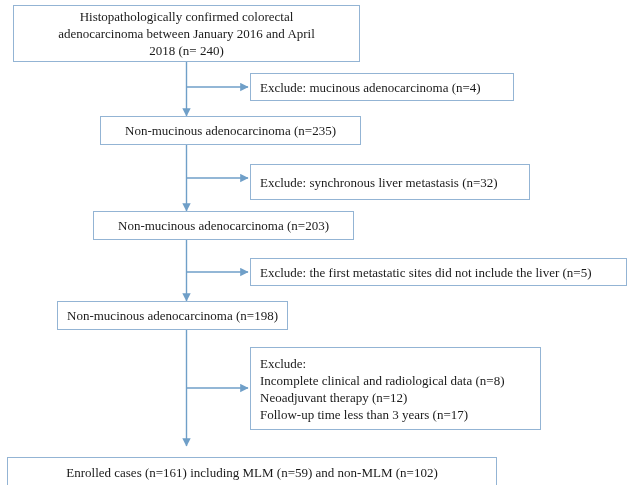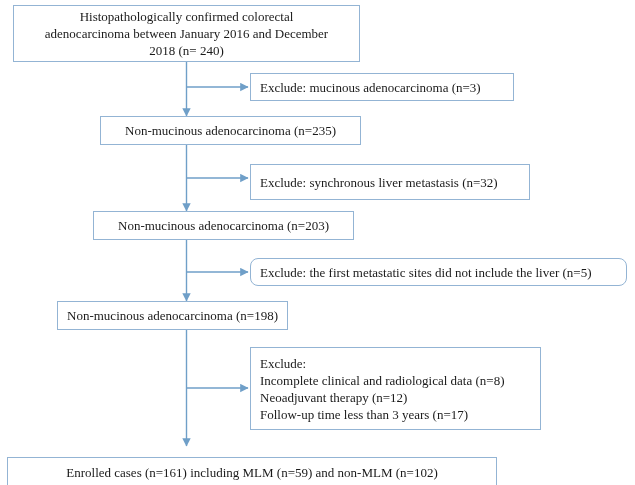--- a/index.html
+++ b/index.html
@@ -71,28 +71,28 @@
     <line x1="186.5" y1="240" x2="186.5" y2="301" stroke="#6f9fc8" stroke-width="1.4" marker-end="url(#arrowhead)"></line>
     <line x1="186.5" y1="272" x2="248" y2="272" stroke="#6f9fc8" stroke-width="1.4" marker-end="url(#arrowhead)"></line>
 
     <line x1="186.5" y1="330" x2="186.5" y2="446" stroke="#6f9fc8" stroke-width="1.4" marker-end="url(#arrowhead)"></line>
     <line x1="186.5" y1="388" x2="248" y2="388" stroke="#6f9fc8" stroke-width="1.4" marker-end="url(#arrowhead)"></line>
   </svg>
 
   <div class="node" style="left:13px; top:5px; width:347px; height:57px;">
     <span class="lines">
       <span class="line">Histopathologically confirmed colorectal</span>
-      <span class="line">adenocarcinoma between January 2016 and December</span>
+      <span class="line">adenocarcinoma between January 2016 and April</span>
       <span class="line">2018 (n= 240)</span>
     </span>
   </div>
 
   <div class="node left-align" style="left:250px; top:73px; width:264px; height:28px;">
     <span class="lines">
-      <span class="line">Exclude: mucinous adenocarcinoma (n=3)</span>
+      <span class="line">Exclude: mucinous adenocarcinoma (n=4)</span>
     </span>
   </div>
 
   <div class="node" style="left:57px; top:116px; width:261px; height:29px;margin-left:43px;">
     <span class="lines">
       <span class="line">Non-mucinous adenocarcinoma (n=235)</span>
     </span>
   </div>
 
   <div class="node left-align" style="left:250px; top:164px; width:280px; height:36px;">
@@ -100,21 +100,21 @@
       <span class="line">Exclude: synchronous liver metastasis (n=32)</span>
     </span>
   </div>
 
   <div class="node" style="left:57px; top:211px; width:261px; height:29px;margin-left:36px;">
     <span class="lines">
       <span class="line">Non-mucinous adenocarcinoma (n=203)</span>
     </span>
   </div>
 
-  <div class="node left-align" style="left:250px; top:258px; width:377px; height:28px;border-radius:8px;">
+  <div class="node left-align" style="left:250px; top:258px; width:377px; height:28px;">
     <span class="lines">
       <span class="line">Exclude: the first metastatic sites did not include the liver (n=5)</span>
     </span>
   </div>
 
   <div class="node" style="left:57px; top:301px; width:231px; height:29px;">
     <span class="lines">
       <span class="line">Non-mucinous adenocarcinoma (n=198)</span>
     </span>
   </div>

